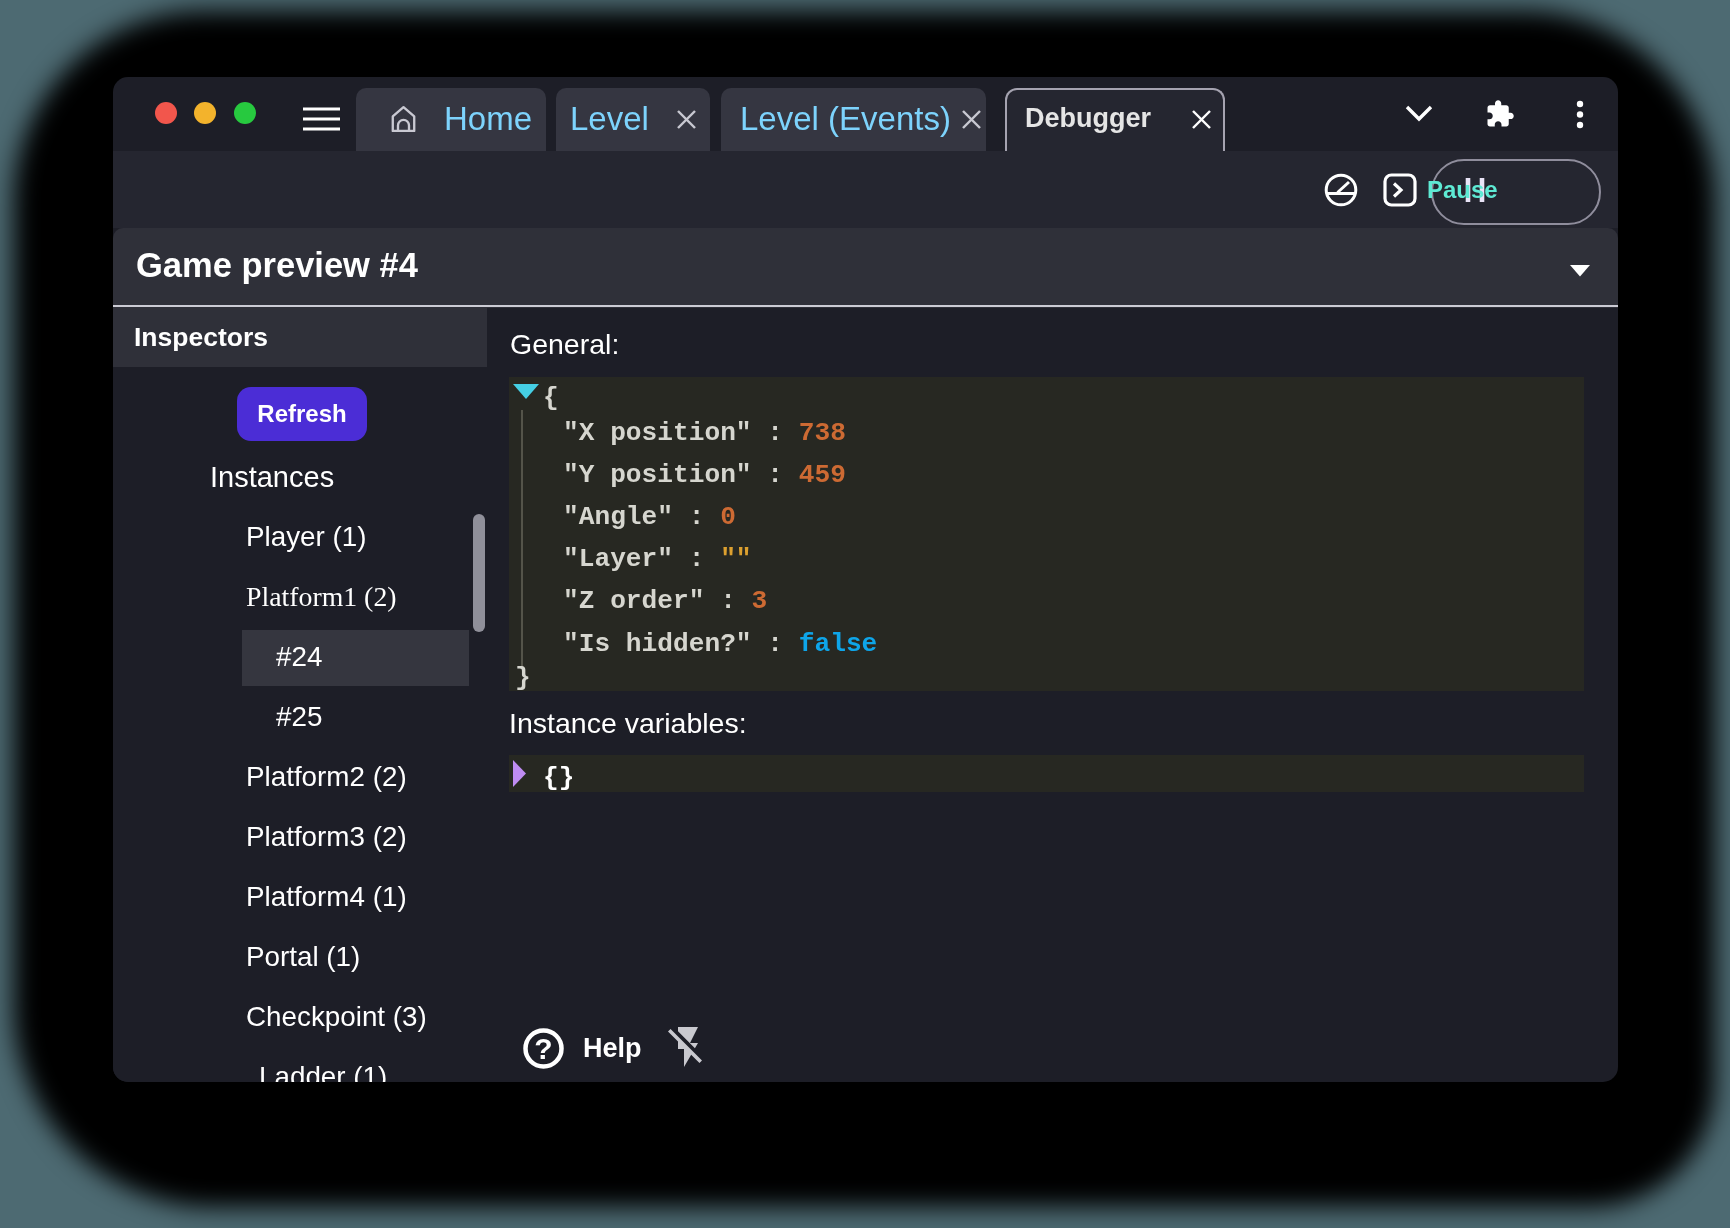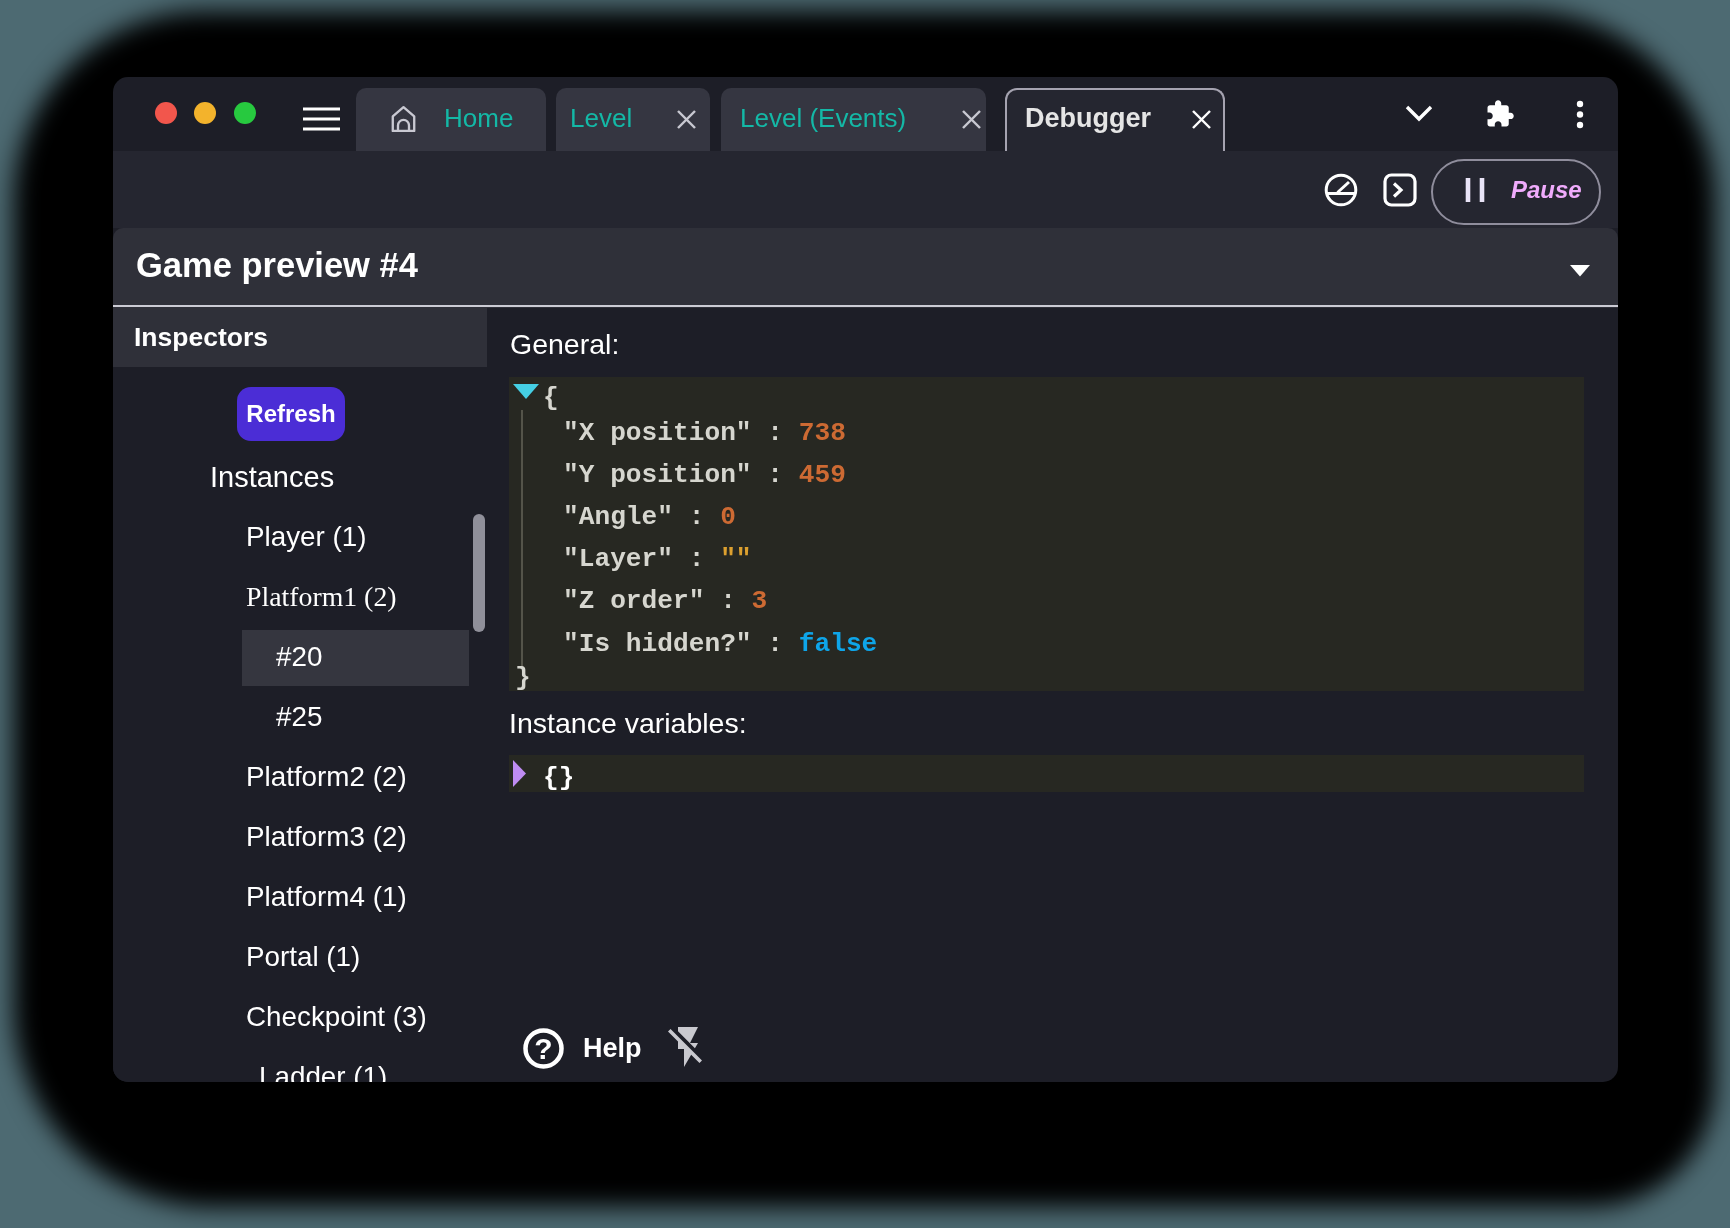--- a/index.html
+++ b/index.html
@@ -7,33 +7,33 @@
   body { background:#4d6a72; font-family:"Liberation Sans", sans-serif; }
   .abs { position:absolute; }
   #stage { position:relative; width:1730px; height:1228px; }
   #shadow { left:14px; top:11px; width:1701px; height:1196px; background:#000;
             border-radius:190px 190px 125px 200px; filter:blur(12px); }
   #win { left:113px; top:77px; width:1505px; height:1005px; background:#1d1e27;
          border-radius:15px; overflow:hidden; }
   
   .tl { border-radius:50%; width:22px; height:22px; top:25px; }
   .tab { top:11px; height:63px; border-radius:10px 10px 0 0; background:#353641; }
-  .tabtxt { color:#14b8a6; font-size:26px; line-height:35px; }
+  .tabtxt { color:#7dd3fc; font-size:33px; line-height:35px; }
   
   #toolbar { left:0; top:74px; width:1505px; height:77px; background:#252630; }
   
   #gp { left:0; top:151px; width:1505px; height:80px; background:#2f3039; border-radius:10px 10px 0 0; }
   #divider { left:0; top:228px; width:1505px; height:2px; background:#cbcbd4; }
   
   #leftpanel { left:0; top:230px; width:374px; height:775px; background:#1d1e27; }
   #inshead { left:0; top:0; width:374px; height:60px; background:#2f3039; }
   .item { color:#ffffff; font-size:27.8px; white-space:nowrap; line-height:32px; }
   #sel24 { left:129px; top:323px; width:227px; height:56px; background:#35363f; }
   #sbar { left:360px; top:207px; width:12px; height:118px; background:#90909a; border-radius:6px; }
-  #refresh { left:124px; top:80px; width:108px; height:54px; background:#4b2dd6; border-radius:14px;
+  #refresh { left:124px; top:80px; width:130px; height:54px; background:#4b2dd6; border-radius:14px;
              color:#fff; font-size:24px; font-weight:bold; text-align:center; line-height:54px; }
   
   .code { background:#272822; }
   .mono { font-family:"Liberation Mono", monospace; font-weight:bold; font-size:26.2px;
           color:#d6d6cf; white-space:pre; letter-spacing:0px; line-height:30px; }
   .num { color:#cd6a33; } .str { color:#dca02f; } .kw { color:#0ea5e9; }
 </style>
 </head>
 <body>
 <div id="stage">
@@ -110,38 +110,38 @@
       <rect x="2" y="2" width="30" height="30" rx="6.5" stroke-width="3.2"></rect>
       <path d="M11 10.5 L18 17 L11 23.5" stroke-width="3.2"></path>
     </svg>
     <div class="abs" style="left:1318px; top:82px; width:170px; height:66px; border:2px solid #8f8d9c; border-radius:33px;"></div>
     <svg class="abs" style="left:1352px; top:99px;" width="22" height="28">
       <g stroke="#e9e4f7" stroke-width="4.6">
           <line x1="3" y1="2" x2="3" y2="26"></line>
           <line x1="17" y1="2" x2="17" y2="26"></line>
         </g>
     </svg>
-    <div class="abs" style="left:1398px; top:99px; color:#f0abfc; font-size:24px; font-weight:bold;font-style:italic;">Pause</div>
+    <div class="abs" style="left:1314px; top:99px; color:#5eead4; font-size:24px; font-weight:bold;">Pause</div>
 
     <div id="gp" class="abs"></div>
     <div class="abs" style="left:23px; top:168px; color:#fff; font-size:34.5px; font-weight:bold; line-height:40px;">Game preview #4</div>
     <svg class="abs" style="left:1457px; top:188px;" width="20" height="12">
         <polygon points="0,0 20,0 10,11.5" fill="#ffffff"></polygon>
       </svg>
     <div id="divider" class="abs"></div>
 
     <div id="leftpanel" class="abs">
       <div id="inshead" class="abs"></div>
       <div class="abs item" style="left:21px; top:14px; font-weight:bold; font-size:26.5px;">Inspectors</div>
       <div id="sel24" class="abs"></div>
       <div id="refresh" class="abs">Refresh</div>
       <div class="abs item" style="left:97px; top:153px; font-size:29px; line-height:34px;">Instances</div>
       <div class="abs item" style="left:133px; top:214px;">Player (1)</div>
       <div class="abs item" style="left:133px; top:274px;font-family:Liberation Serif, serif;">Platform1 (2)</div>
-      <div class="abs item" style="left:163px; top:334px;">#20</div>
+      <div class="abs item" style="left:163px; top:334px;">#24</div>
       <div class="abs item" style="left:163px; top:394px;">#25</div>
       <div class="abs item" style="left:133px; top:454px;">Platform2 (2)</div>
       <div class="abs item" style="left:133px; top:514px;">Platform3 (2)</div>
       <div class="abs item" style="left:133px; top:574px;">Platform4 (1)</div>
       <div class="abs item" style="left:133px; top:634px;">Portal (1)</div>
       <div class="abs item" style="left:133px; top:694px;">Checkpoint (3)</div>
       <div class="abs item" style="left:146px; top:754px;">Ladder (1)</div>
       <div id="sbar" class="abs"></div>
     </div>
 

